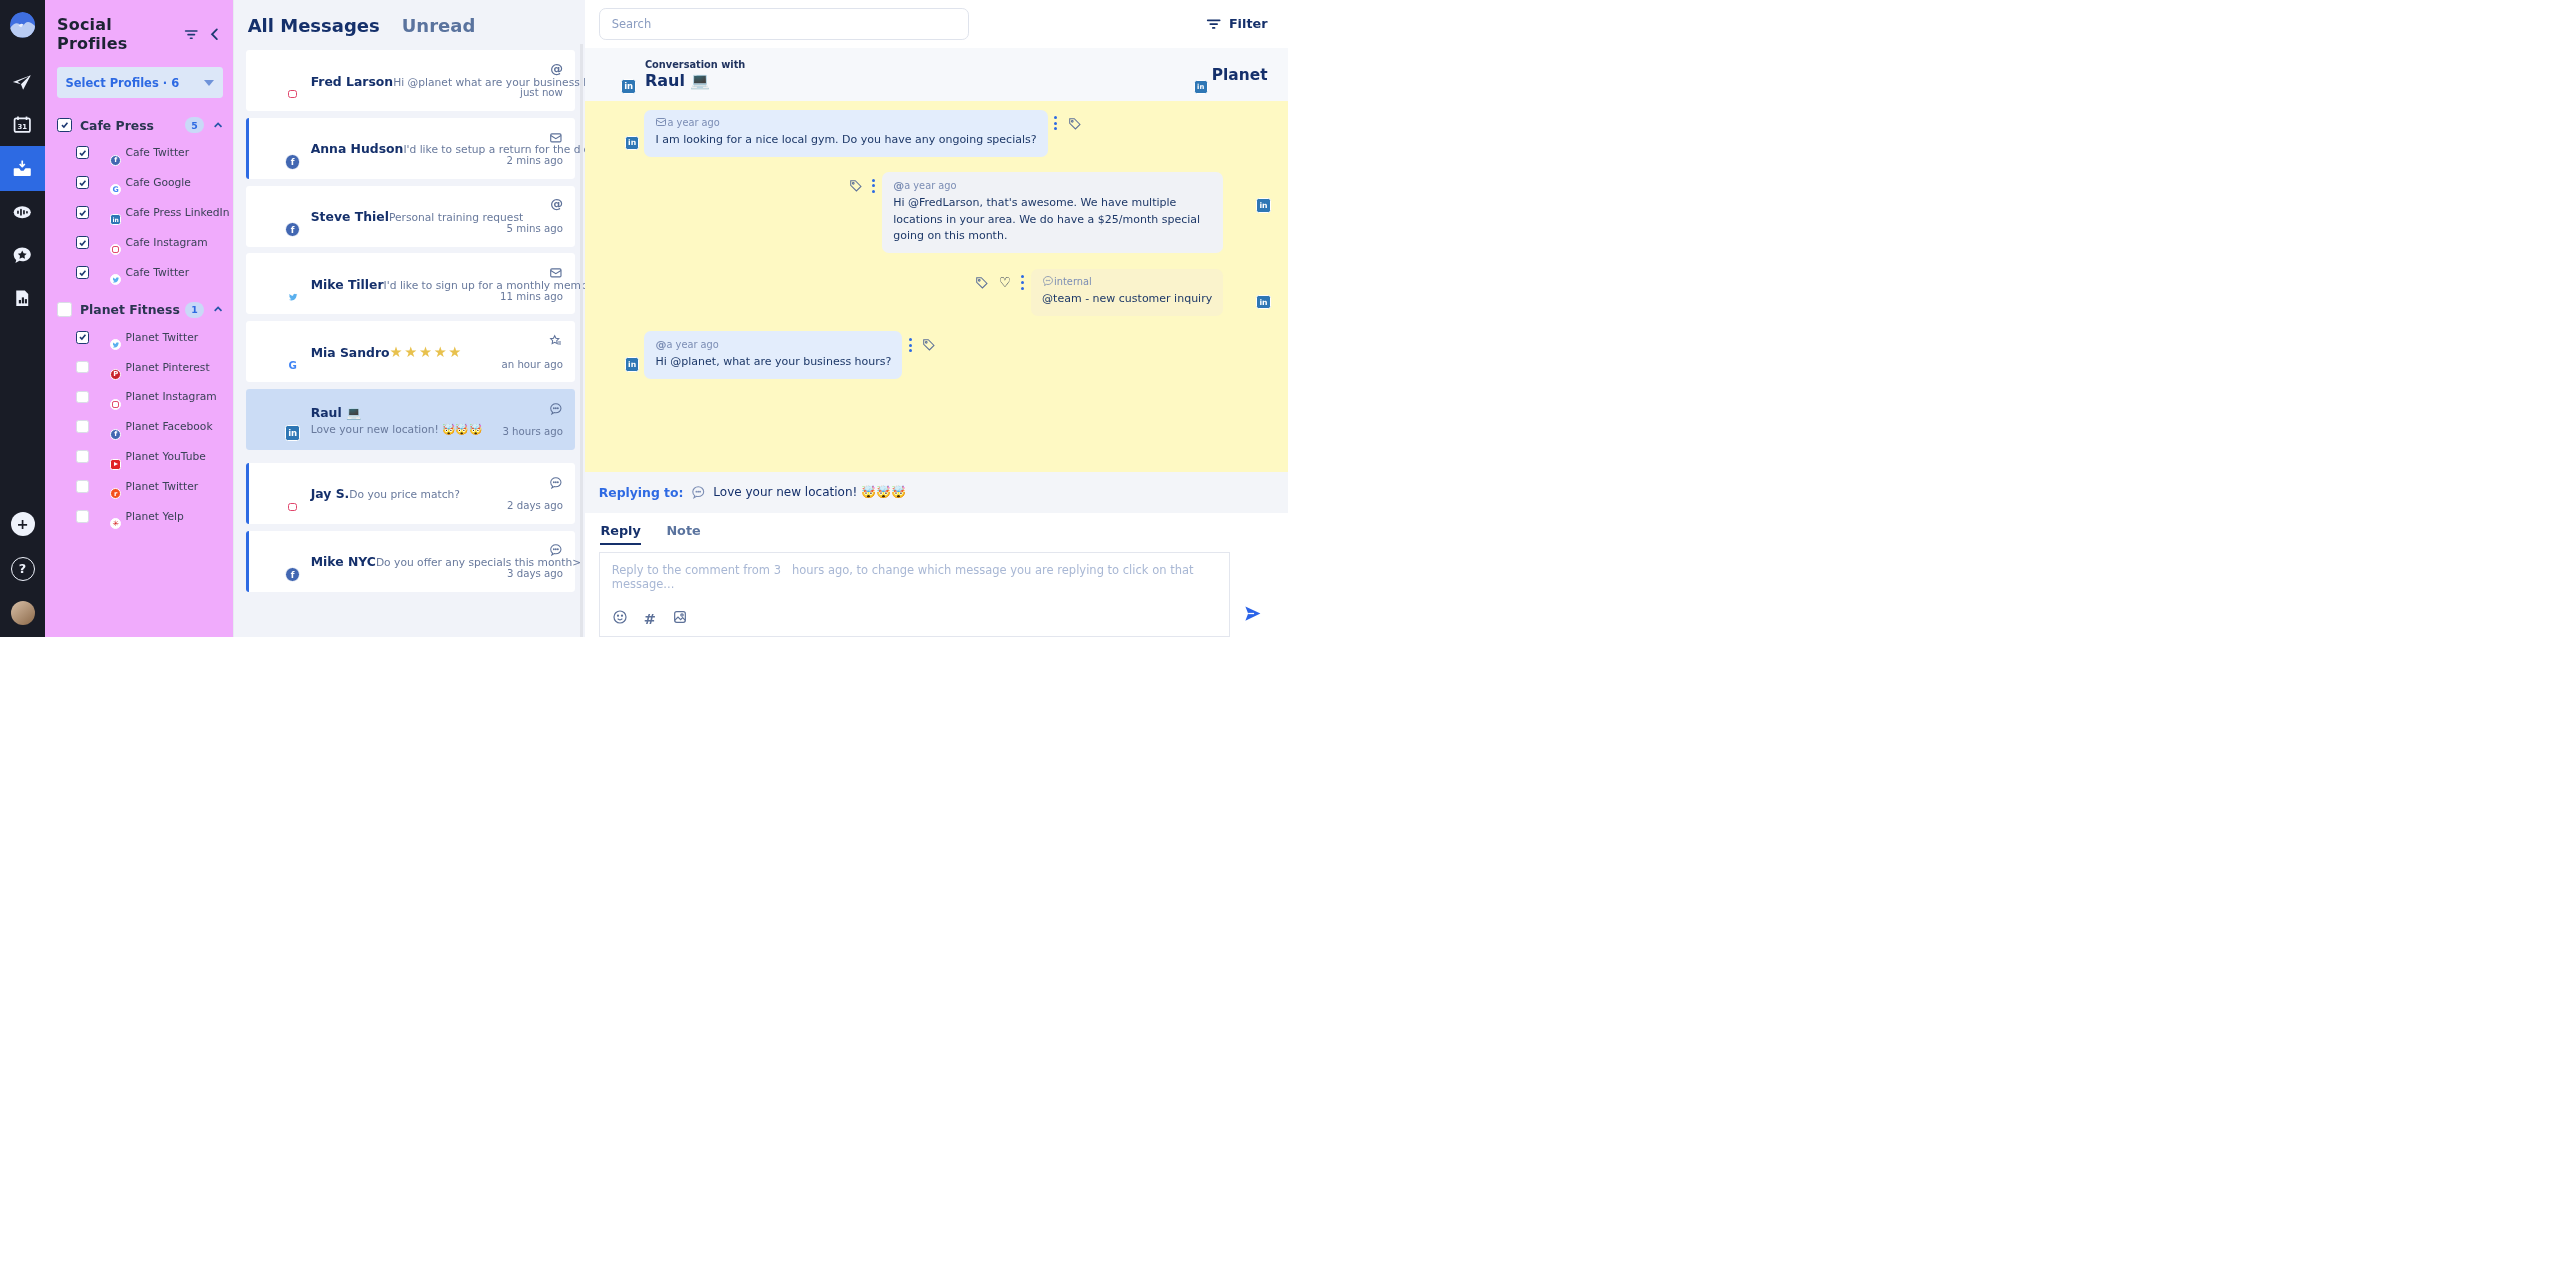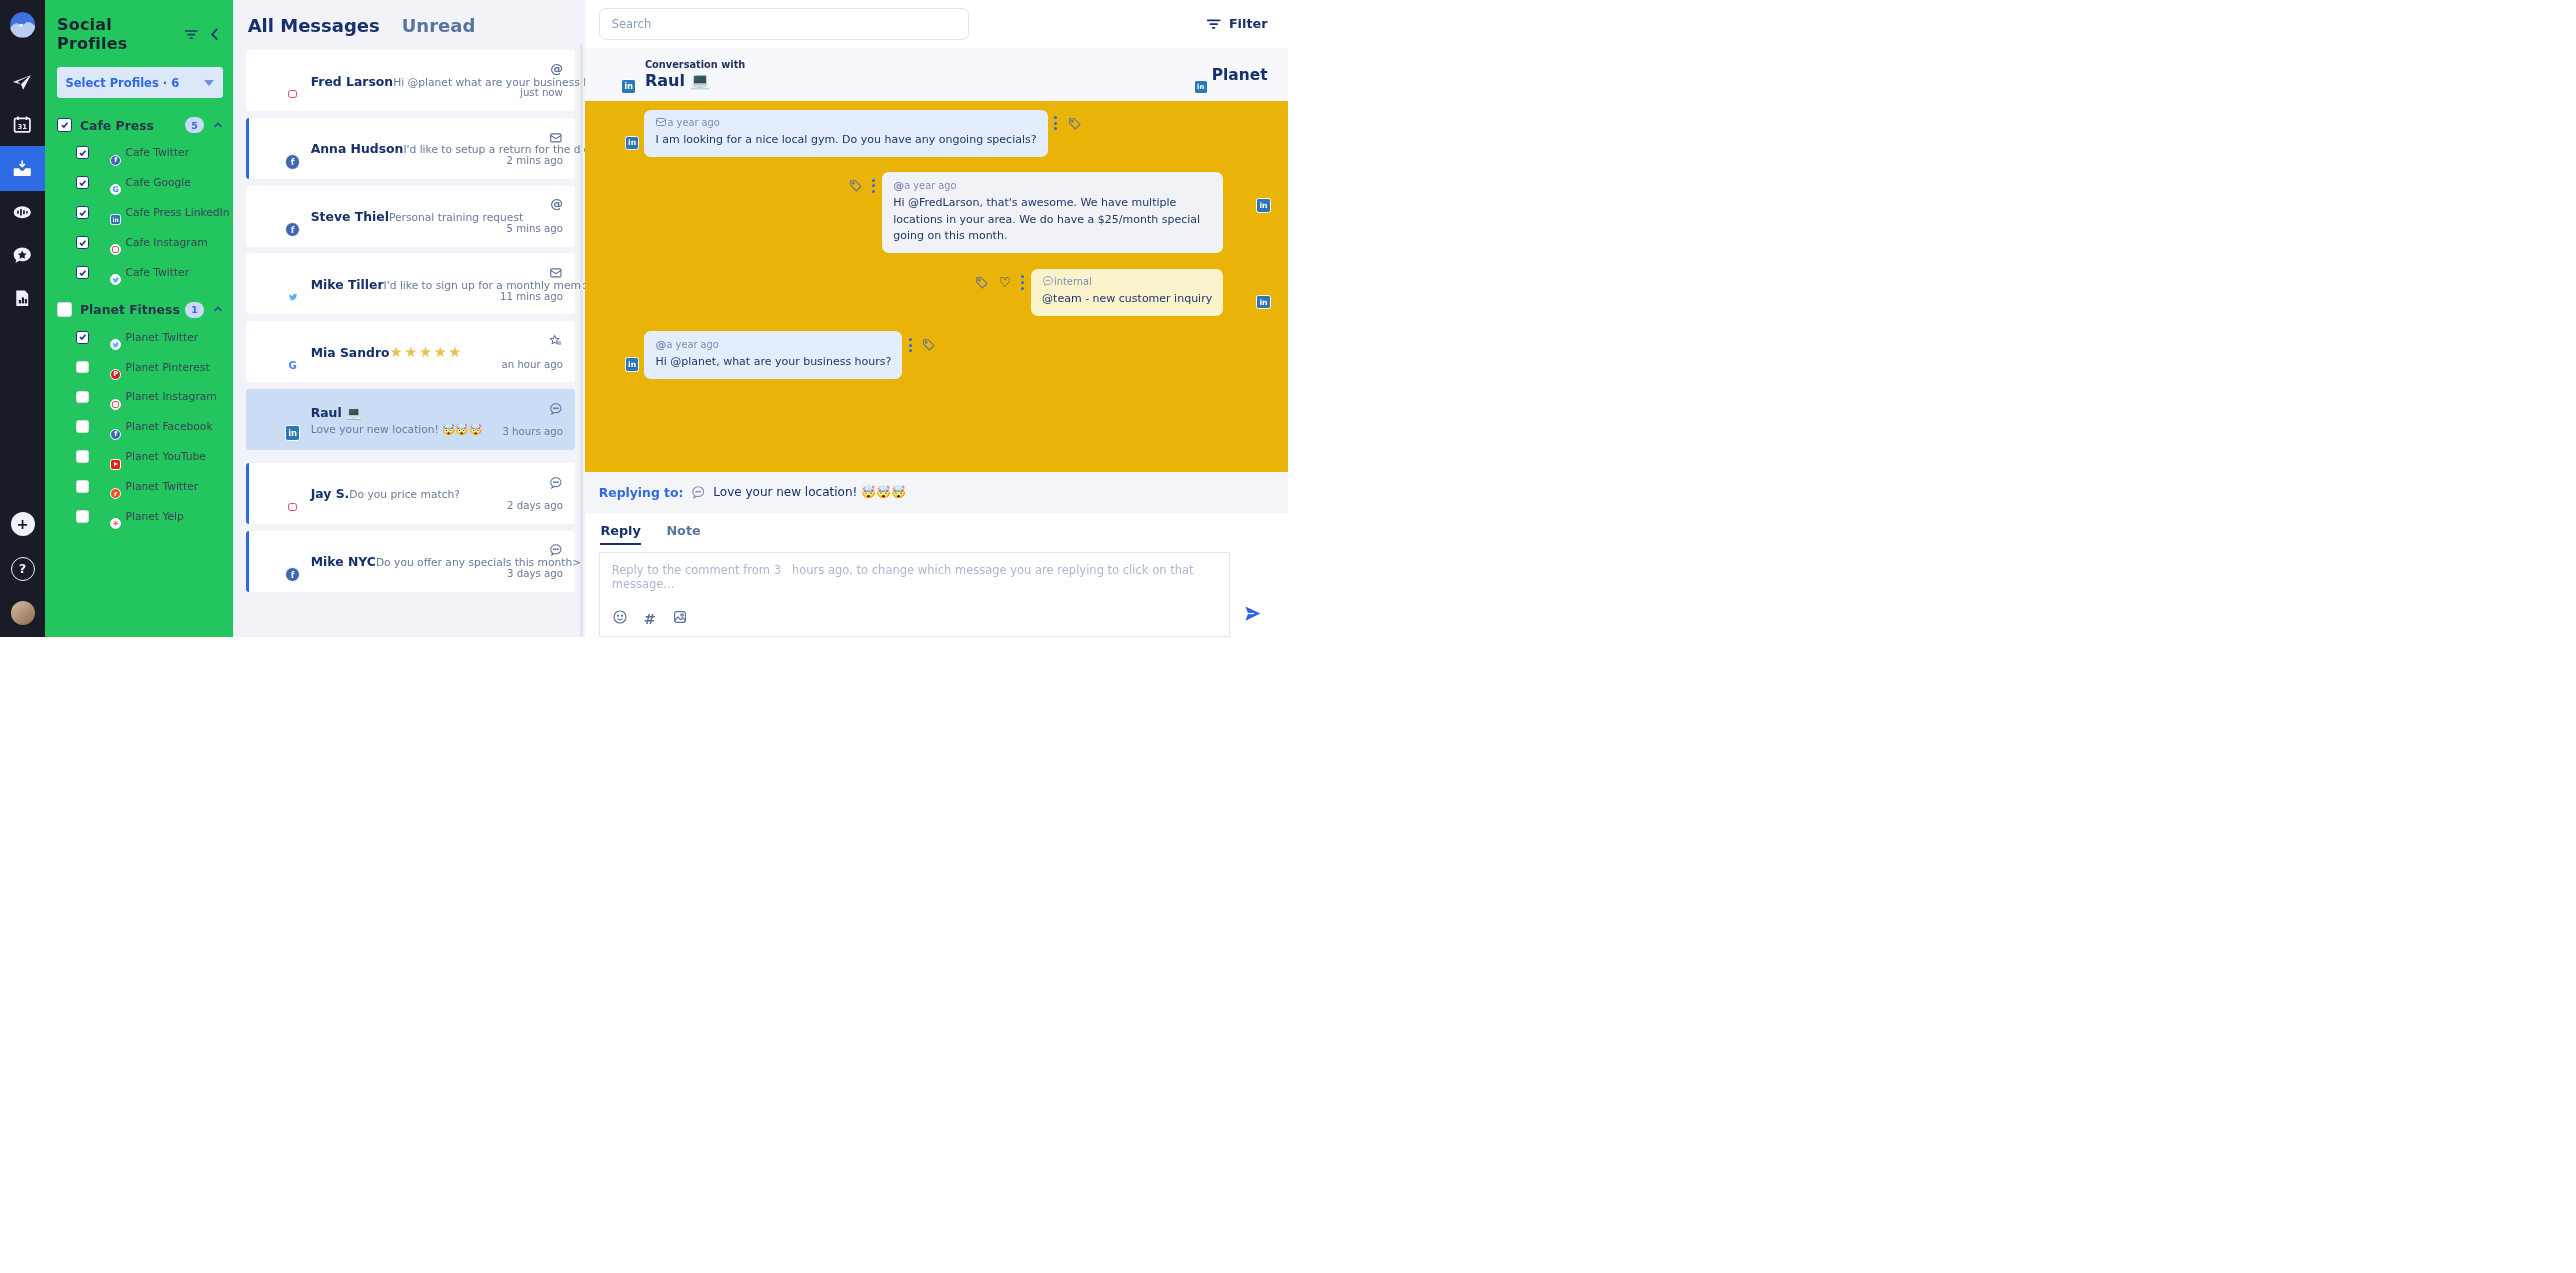--- a/index.html
+++ b/index.html
@@ -14,21 +14,21 @@
   .rail-btn.first { margin-top:22px; }
   .rail-btn.active { background:#2d6ae3; height:45px; }
   .rail-btn svg { width:20.5px; height:20.5px; }
   .rail-spacer { flex:1; }
   .rail-circle { width:24px; height:24px; border-radius:50%; background:#eef2fb; color:#191c26;
     display:flex; align-items:center; justify-content:center; font-size:14.5px; font-weight:bold; margin-bottom:20.5px; }
   .rail-circle.outline { background:transparent; border:1.7px solid #eef2fb; color:#eef2fb; font-size:12.8px; }
   .rail-avatar { width:24px; height:24px; border-radius:50%; background:linear-gradient(140deg,#d9c0a8,#8a6848); margin-bottom:12px; }
 
   
-  .profiles { width:189px; flex:none; background:#22c55e; border-right:0.9px solid #e7eaf1; padding:15.4px 10.2px 0 12px; overflow:hidden; }
+  .profiles { width:189px; flex:none; background:#f0abfc; border-right:0.9px solid #e7eaf1; padding:15.4px 10.2px 0 12px; overflow:hidden; }
   .profiles-head { display:flex; align-items:center; }
   .profiles-title { font-size:16px; font-weight:600; color:#1c2333; flex:1; letter-spacing:0.2px; }
   .p-icon { color:#1e3a72; display:flex; align-items:center; margin-left:10.2px; }
   .p-icon svg { width:14.5px; height:14.5px; }
   .select-pill { margin-top:13.7px; background:#dce7f8; border-radius:3.4px; height:31px; display:flex; align-items:center;
     padding:0 8.5px; color:#2e6ae3; font-size:11.5px; font-weight:600; }
   .select-pill .lbl { flex:1; }
   .caret-down { width:0; height:0; border-left:5.1px solid transparent; border-right:5.1px solid transparent; border-top:6px solid #6f93d9; }
   .group { margin-top:19px; }
   .group-head { display:flex; align-items:center; }
@@ -95,21 +95,21 @@
   .ph-fred { background:linear-gradient(140deg,#cdb49a,#7d6048); }
   .ph-anna { background:linear-gradient(140deg,#e6d8cf,#9a8676); }
   .ph-steve { background:linear-gradient(140deg,#e9e4dd,#a9a29a); }
   .ph-mike { background:linear-gradient(140deg,#9c8572,#4a3a2e); }
   .ph-mia { background:linear-gradient(140deg,#d9c4b4,#3c2f28); }
   .ph-raul { background:linear-gradient(140deg,#e3cdb4,#a3805d); }
   .ph-jay { background:linear-gradient(140deg,#e6c9a8,#8a5f3e); }
   .ph-jess { background:linear-gradient(140deg,#d8c8bb,#443830); }
 
   
-  .convo { flex:1; display:flex; flex-direction:column; min-width:0; background:#eab308; }
+  .convo { flex:1; display:flex; flex-direction:column; min-width:0; background:#fef9c3; }
   .topbar { height:48px; flex:none; display:flex; align-items:center; padding:0 20.5px 0 13.7px; background:#fff; }
   .search { width:370px; height:32px; border:0.9px solid #dfe3ec; border-radius:6.8px; padding:0 12px; font-size:11.5px;
     color:#1d3868; outline:none; font-family:inherit; background:#fff; }
   .search::placeholder { color:#8a9cc0; }
   .filterbtn { margin-left:auto; display:flex; align-items:center; gap:7.7px; color:#15306b; font-size:12.8px; font-weight:bold; }
   .filterbtn svg { width:15.4px; height:15.4px; }
   .chead { height:53px; flex:none; background:#f6f8fb; display:flex; align-items:center; padding:0 20.5px 0 13.7px; }
   .chead .c-avatar { width:36px; height:36px; }
   .chead .c-avatar .photo { width:36px; height:36px; }
   .chead-txt { margin-left:10.2px; }

